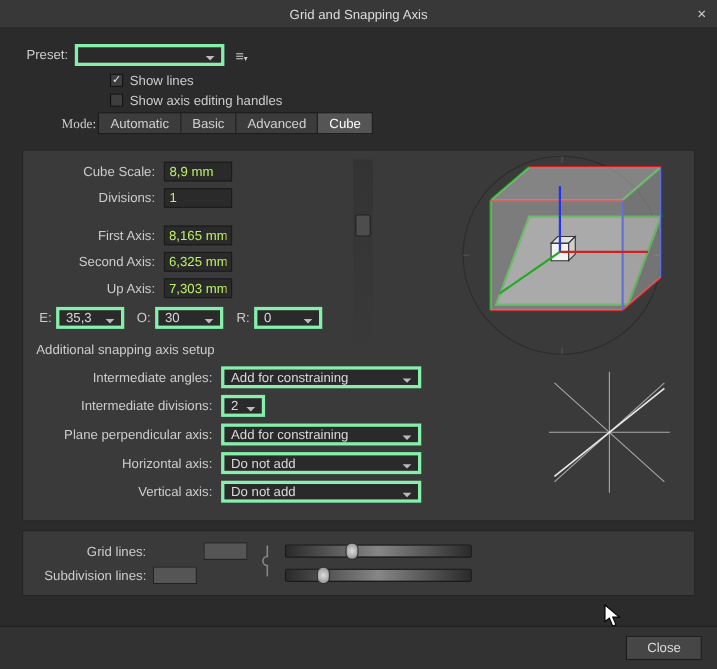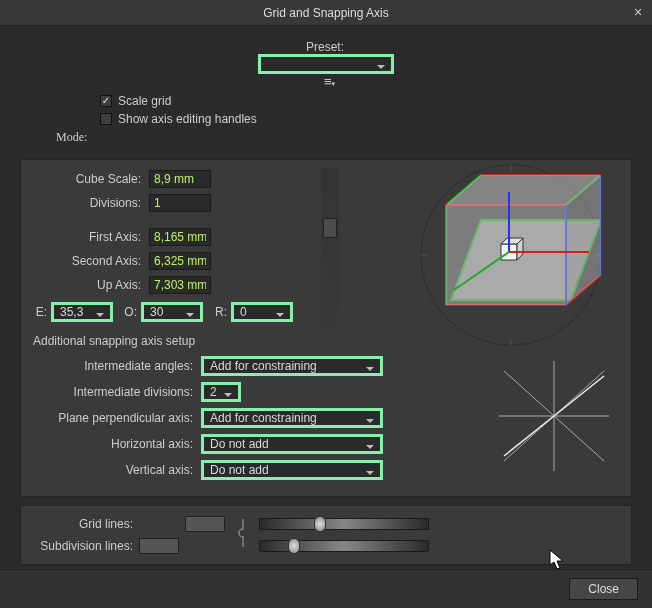--- a/index.html
+++ b/index.html
@@ -1,21 +1,21 @@
 <!DOCTYPE html>
 <html><head>
 <meta charset="utf-8">
 <style>
 * { box-sizing: border-box; margin: 0; padding: 0; font-family: "Segoe UI", Arial, sans-serif; }
 body { background: #2b2b2b; width: 652px; height: 608px; overflow: hidden; color: #cccccc; font-size: 12px; }
 .titlebar { height: 26px; background: #383838; display: flex; align-items: center; justify-content: center; position: relative; border-bottom: 1px solid #222; }
 .titlebar .title { color: #dddddd; font-size: 12px; }
 .titlebar .close { position: absolute; right: 6px; top: 4px; width: 16px; height: 16px; display: flex; align-items: center; justify-content: center; color: #cccccc; cursor: pointer; font-size: 14px; }
 .window-body { padding: 14px 20px 10px 20px; }
-.row { display: flex; align-items: center; margin-bottom: 6px; flex-direction: column; }
+.row { display: flex; align-items: center; margin-bottom: 6px; }
 .label-r { text-align: right; color: #cccccc; }
 .preset-row .lbl { width: 42px; margin-right: 6px; text-align: right;}
 .select-box { background: #2a2a2a; border: 3px solid #86efac; height: 20px; display: flex; align-items: center; position: relative; color: #d8d8d8; padding: 0 18px 0 6px; cursor: pointer; }
 .select-box::after { content: ""; position: absolute; right: 6px; top: 8px; border-left: 4px solid transparent; border-right: 4px solid transparent; border-top: 4px solid #bbbbbb; }
 .preset-select { width: 136px; }
 .preset-menu { width: 14px; height: 14px; margin-left: 10px; display:flex; align-items:center; color:#ccc; font-size:13px;}
 .checkbox { width: 12px; height: 12px; border: 1px solid #111; background: #3e3e3e; margin-right: 6px; display: inline-flex; align-items: center; justify-content: center; font-size: 10px; color: #fff; cursor: pointer; }
 .checkbox.checked::after { content: "✓"; font-size: 10px; line-height: 10px; color: #e8e8e8; }
 .check-row { margin-left: 80px; margin-bottom: 4px; display:flex; align-items:center;}
 .mode-row { margin-left: 36px; display:flex; align-items:center; margin-top:4px;}
@@ -69,29 +69,35 @@
   <div class="row preset-row">
     <span class="lbl label-r">Preset:</span>
     <div class="select-box preset-select">
       <span></span>
     </div>
     <span class="preset-menu">≡<span style="font-size:7px;position:relative;top:3px;">▾</span></span>
   </div>
 
   <div class="check-row">
     <span class="checkbox checked"></span>
-    <span>Scale grid</span>
+    <span>Show lines</span>
   </div>
   <div class="check-row">
     <span class="checkbox"></span>
     <span>Show axis editing handles</span>
   </div>
 
   <div class="mode-row">
     <span class="lbl">Mode:</span>
+    <div class="seg-group">
+      <div class="seg-btn">Automatic</div>
+      <div class="seg-btn">Basic</div>
+      <div class="seg-btn">Advanced</div>
+      <div class="seg-btn active">Cube</div>
+    </div>
   </div>
 
   <div class="panel">
 
     <div style="width:290px;">
       <div class="form-row">
         <span class="flabel">Cube Scale:</span>
         <input class="num-input" value="8,9 mm" style="">
       </div>
       <div class="form-row">

